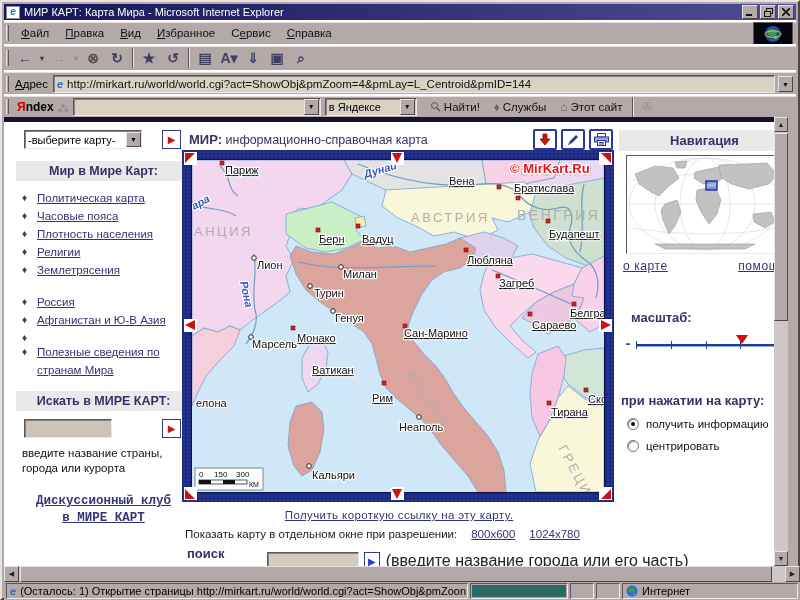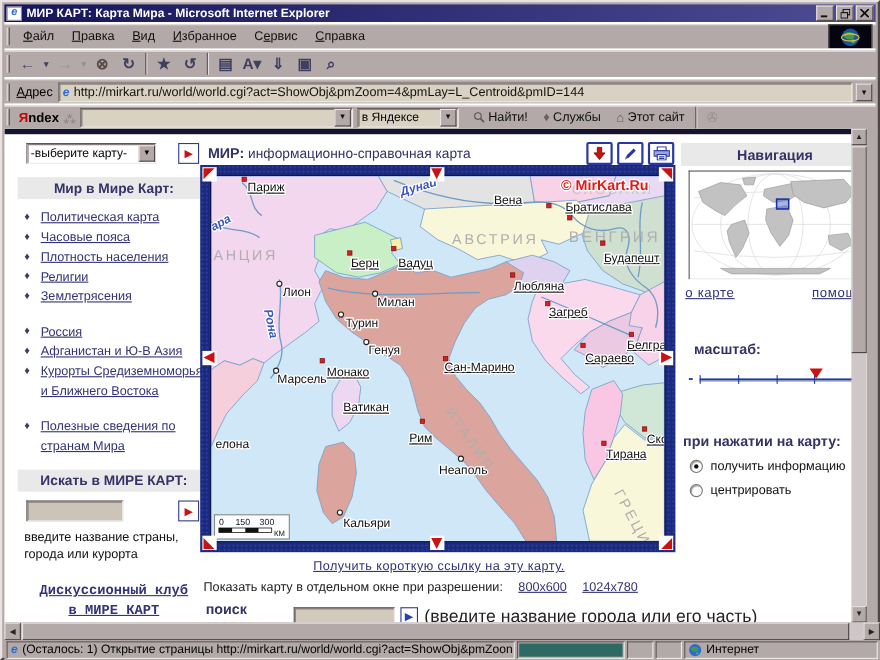--- a/index.html
+++ b/index.html
@@ -6,21 +6,21 @@
   html,body { width:800px; height:600px; overflow:hidden; }
   body { font-family:"Liberation Sans", sans-serif; font-size:11px; background:#b3a9a9; position:relative; }
 
   #window { position:absolute; inset:0; border:2px solid; border-color:#e9e2e2 #4e4646 #4e4646 #e9e2e2; background:#b3a9a9; }
 
   
   #titlebar { position:absolute; left:2px; top:2px; right:2px; height:16px;
     background:linear-gradient(90deg,#15155a,#4e4c94); display:flex; align-items:center; padding:0 2px; }
   #titlebar .t-icon { width:14px; height:13px; margin-right:4px; display:flex; align-items:center; justify-content:center;
     background:#fff; border:1px solid #8888aa; font-weight:bold; font-style:italic; color:#2b6cd4; font-size:10px; line-height:10px; }
-  #titlebar .t-text { color:#fff; font-weight:bold; font-size:11px; flex:1; white-space:nowrap; overflow:hidden; }
+  #titlebar .t-text { color:#fff; font-weight:normal; font-size:11px; flex:1; white-space:nowrap; overflow:hidden; }
   .winbtn { width:16px; height:14px; margin-left:2px; background:#b3a9a9; border:1px solid; border-color:#e9e2e2 #4e4646 #4e4646 #e9e2e2;
     display:flex; align-items:center; justify-content:center; }
 
   
   .bar { position:absolute; left:2px; right:2px; background:#b3a9a9; border-top:2px solid #ffffff; box-shadow:inset 0 1px 0 #e6dfdf; display:flex; align-items:center; }
   #menubar  { top:18px;  height:24px; }
   #toolbar  { top:42px;  height:26px; }
   #addressbar{ top:68px; height:26px; }
   #yandexbar{ top:92px;  height:23px; }
   .grip { width:3px; height:70%; margin:0 4px 0 2px; border-left:1px solid #e9e2e2; border-right:1px solid #5f5757; }
@@ -257,21 +257,21 @@
       <ul class="linklist" id="world-links">
           <li><span class="dia">♦</span><a class="nav" href="#">Политическая карта</a></li>
           <li><span class="dia">♦</span><a class="nav" href="#">Часовые пояса</a></li>
           <li><span class="dia">♦</span><a class="nav" href="#">Плотность населения</a></li>
           <li><span class="dia">♦</span><a class="nav" href="#">Религии</a></li>
           <li><span class="dia">♦</span><a class="nav" href="#">Землетрясения</a></li>
         </ul>
       <ul class="linklist" id="region-links" style="margin-top:14px;">
           <li><span class="dia">♦</span><a class="nav" href="#">Россия</a></li>
           <li><span class="dia">♦</span><a class="nav" href="#">Афганистан и Ю-В Азия</a></li>
-          <li><span class="dia">♦</span><a class="nav" href="#">Курорты Средиземноморья и Ближнего Востока</a></li>
+          <li><span class="dia">♦</span></li>
         </ul>
       <ul class="linklist" id="info-links" style="margin-top:14px;">
           <li><span class="dia">♦</span><a class="nav" href="#">Полезные сведения по странам Мира</a></li>
         </ul>
       <div class="section-head">Искать в МИРЕ КАРТ:</div>
       <div class="search-row">
         <div class="field search-input" style="background:#ccc4b8;">
             <span></span>
           </div>
         <div class="red-go">▶</div>

